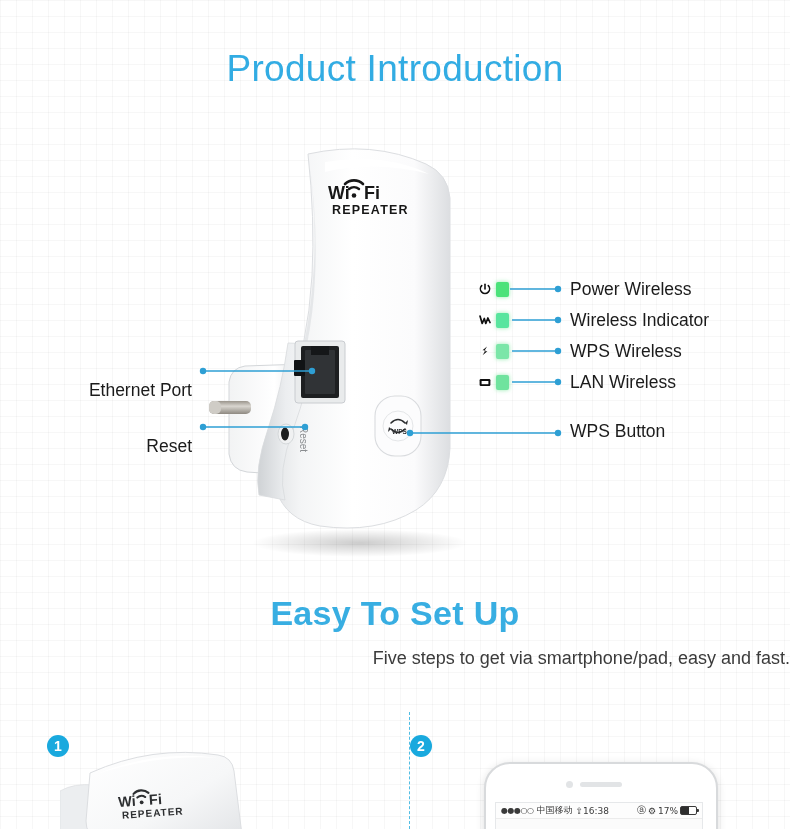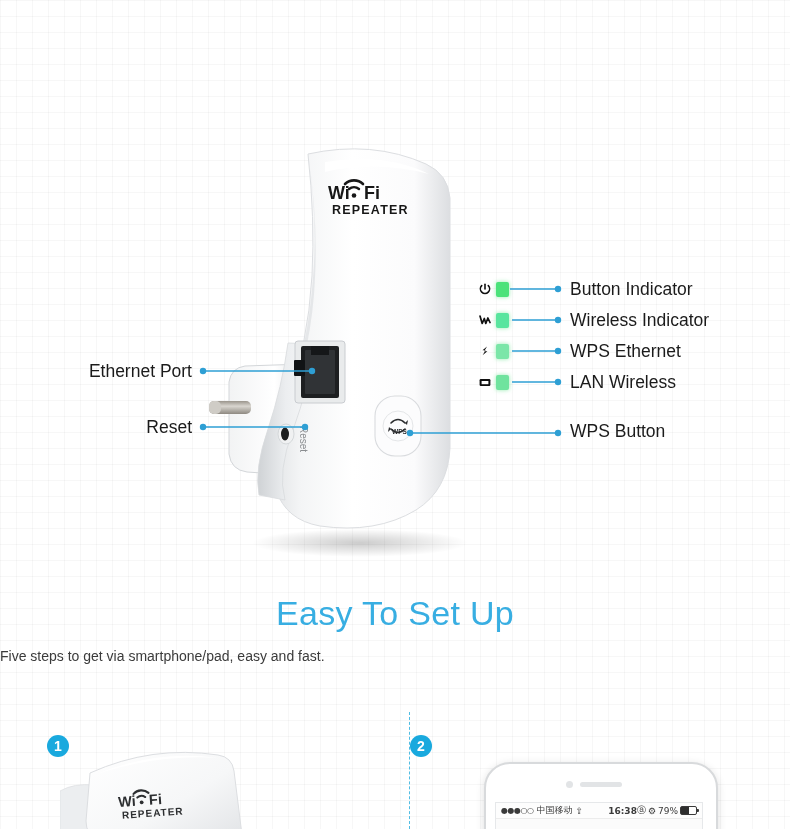--- a/index.html
+++ b/index.html
@@ -21,36 +21,36 @@
   }
   .abs{position:absolute;}
 
   
   #title-product{
     left:0;right:0;top:48px;text-align:center;
     font-size:37px;color:#32ACE3;font-weight:400;letter-spacing:.3px;
   }
   #title-easy{
     left:0;right:0;top:594px;text-align:center;
-    font-size:34px;color:#38AEE2;font-weight:400;letter-spacing:.3px;
+    font-size:34px;color:#38AEE2;font-weight:700;letter-spacing:.3px;
   }
   #subtitle-easy{
-    left:0;right:0;top:648px;text-align:left;
-    font-size:14px;color:#3b3b3b;font-weight:400;
+    left:0;right:0;top:648px;text-align:right;
+    font-size:18px;color:#3b3b3b;font-weight:400;
   }
 
   
   #device-wrap{left:185px;top:138px;width:330px;height:420px;}
 
   
   .callout-label{
     font-size:17.5px;color:#1b1b1b;white-space:nowrap;
   }
   .label-right{text-align:left;}
-  .label-left{text-align:right;}
+  .label-left{text-align:right;margin-top:19px;}
 
   
   #leaders{left:0;top:0;width:790px;height:600px;pointer-events:none;}
 
   
   .led{
     width:13px;height:15px;border-radius:2px;
     box-shadow:0 0 4px rgba(60,220,110,.55);
   }
 
@@ -90,39 +90,40 @@
     display:flex;align-items:center;
     height:15px;padding:0 5px;
     font-size:9px;color:#3a3a3a;
     font-family:"DejaVu Sans", sans-serif;
     border-bottom:1px solid #ececec;
     background:#fdfdfd;
   }
   .sb-dots{letter-spacing:-.5px;font-size:8px;}
   .sb-carrier{margin-left:3px;}
   .sb-wifi{margin-left:3px;font-size:9px;}
-  .sb-time{flex:1;text-align:right;font-weight:700;}
+  .sb-time{flex:1;text-align:left;font-weight:400;}
   .sb-right{display:flex;align-items:center;gap:2px;}
   .sb-batt{
     width:15px;height:7px;border:1px solid #3a3a3a;border-radius:2px;
     position:relative;
   }
   .sb-batt::after{
     content:"";position:absolute;right:-3px;top:2px;width:2px;height:3px;background:#3a3a3a;border-radius:0 1px 1px 0;
   }
   .sb-batt i{display:block;height:100%;background:#2e2e2e;width:52%;}
 
   
   #device-small{left:60px;top:745px;width:260px;height:95px;}
 </style>
 </head>
 <body>
 
 <div id="page">
 
+  <div class="abs" id="title-product">Product Introduction</div>
 
   <div class="abs" id="device-wrap">
     <svg width="330" height="420" viewBox="0 0 330 420">
       <defs>
         <linearGradient id="bodyG" x1="0" y1="0" x2="1" y2="0">
           <stop offset="0%" stop-color="#e2e4e6"></stop>
           <stop offset="16%" stop-color="#f4f5f6"></stop>
           <stop offset="45%" stop-color="#ffffff"></stop>
           <stop offset="80%" stop-color="#fbfbfc"></stop>
           <stop offset="100%" stop-color="#dcdee1"></stop>
@@ -261,27 +262,27 @@
       <circle cx="558" cy="433" r="3.2"></circle>
       <circle cx="203" cy="371" r="3.2"></circle>
       <circle cx="203" cy="427" r="3.2"></circle>
       <circle cx="312" cy="371" r="3.2"></circle>
       <circle cx="305" cy="427" r="3.2"></circle>
       <circle cx="410" cy="433" r="3.2"></circle>
     </g>
   </svg>
 
   <div class="abs callout-label label-right" style="left:570px;top:279px;">
-    <span>Button Indicator</span>
+    <span>Power Wireless</span>
   </div>
   <div class="abs callout-label label-right" style="left:570px;top:310px;text-align:right;">
     <span>Wireless Indicator</span>
   </div>
   <div class="abs callout-label label-right" style="left:570px;top:341px;">
-    <span>WPS Ethernet</span>
+    <span>WPS Wireless</span>
   </div>
   <div class="abs callout-label label-right" style="left:570px;top:372px;">
     <span>LAN Wireless</span>
   </div>
   <div class="abs callout-label label-right" style="left:570px;top:421px;">
     <span>WPS Button</span>
   </div>
 
   <div class="abs callout-label label-left" style="left:0;top:361px;width:192px;">
     <span>Ethernet Port</span>
@@ -334,21 +335,21 @@
     <div class="abs" id="phone-speaker"></div>
     <div class="abs" id="phone-screen">
       <div id="status-bar">
         <span class="sb-dots">●●●○○</span>
         <span class="sb-carrier">中国移动</span>
         <span class="sb-wifi">⇪</span>
         <span class="sb-time">16:38</span>
         <span class="sb-right">
           <span>ⓐ</span>
           <span>⚙</span>
-          <span>79%</span>
+          <span>17%</span>
           <span class="sb-batt">
               <i></i>
             </span>
         </span>
       </div>
     </div>
   </div>
 
 </div>
 

